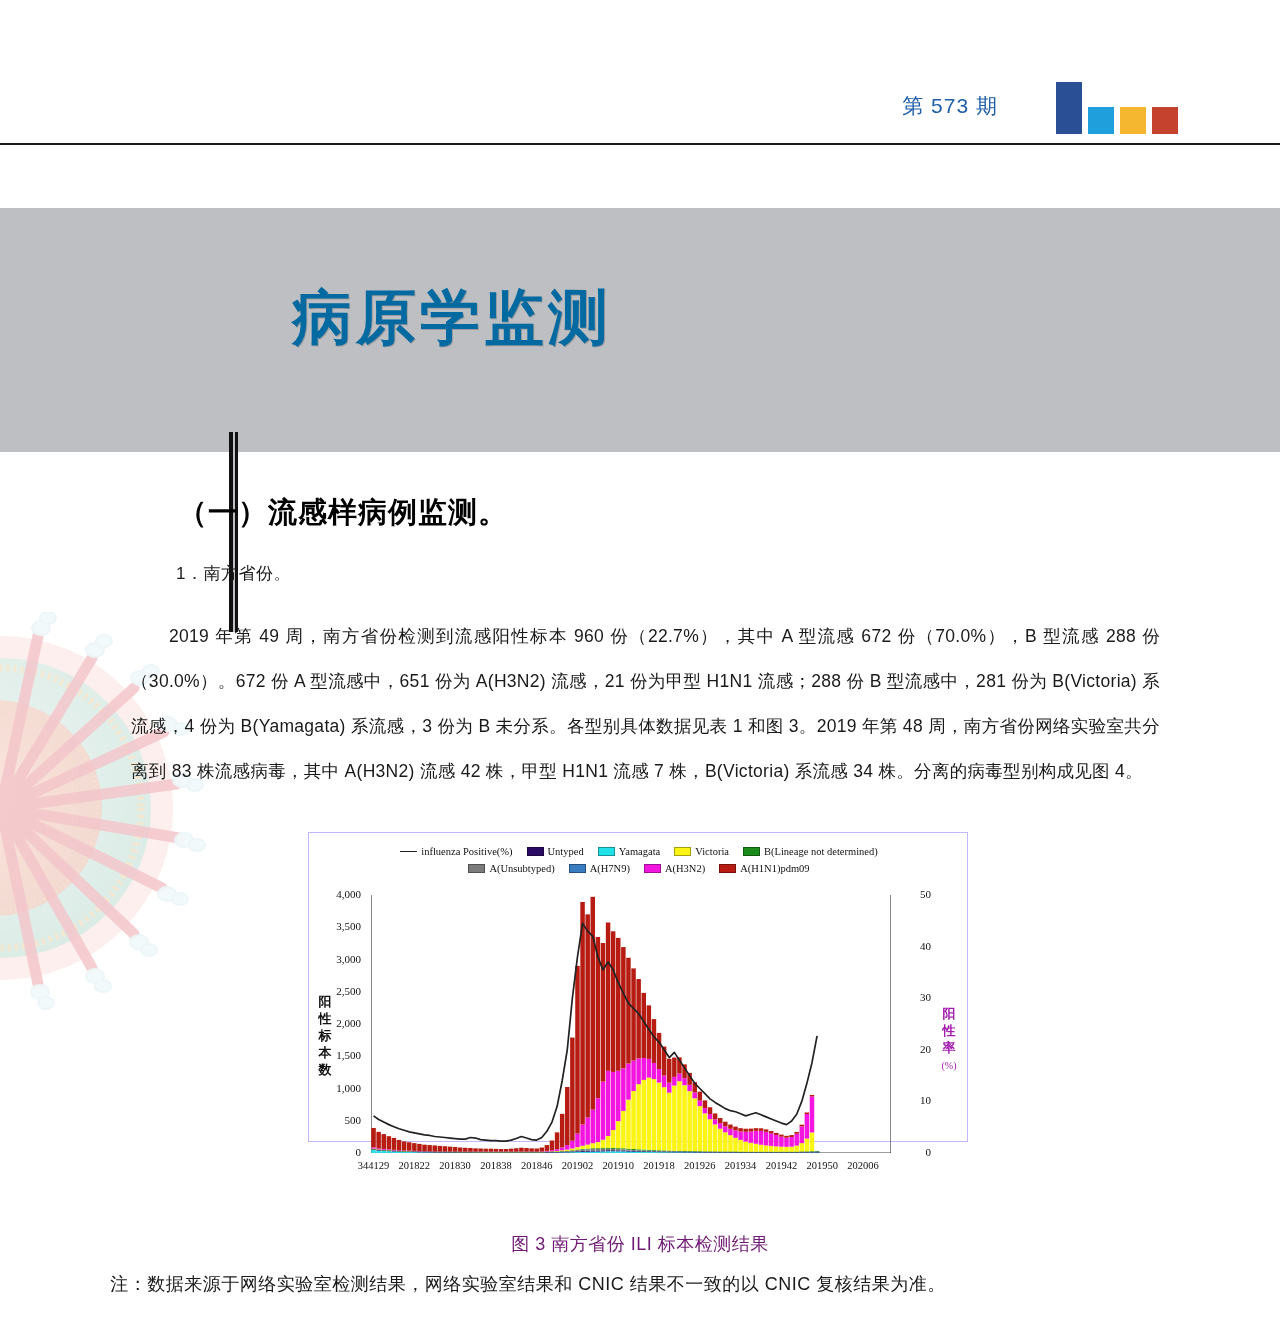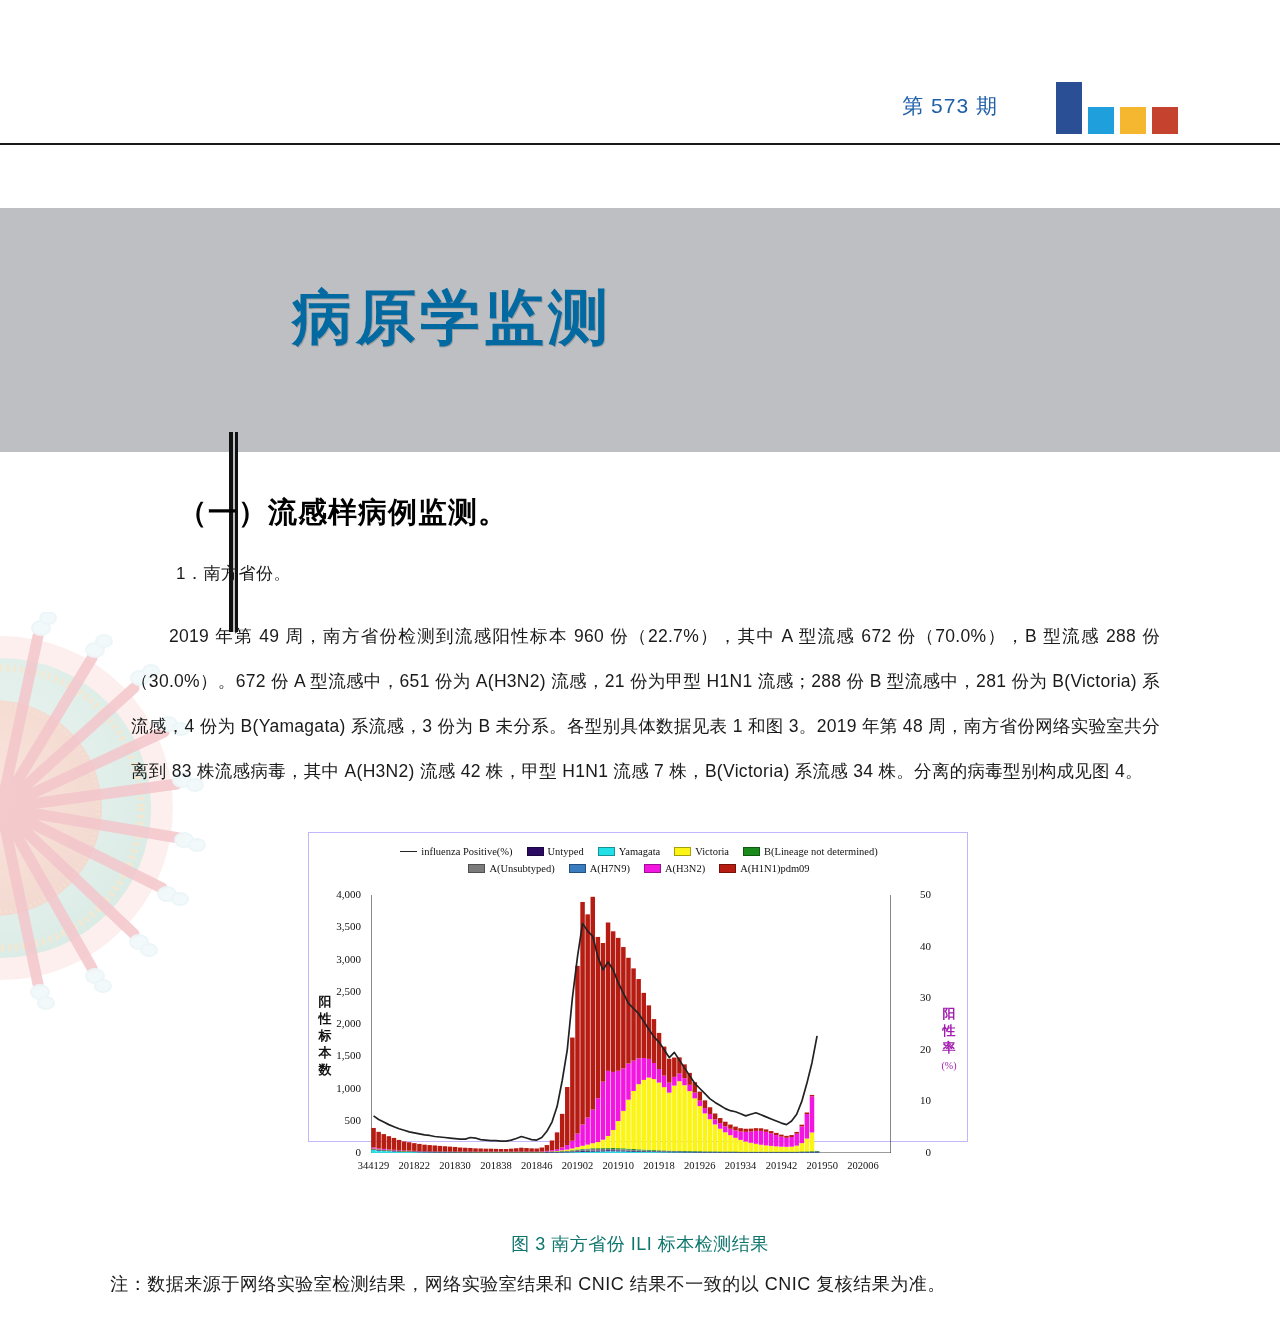--- a/index.html
+++ b/index.html
@@ -224,21 +224,21 @@
     width: 56px;
   }
 
   
   .figure-caption {
     position: absolute;
     left: 0; top: 1232px;
     width: 1280px;
     text-align: center;
     font-size: 18px;
-    color: #0f766e;
+    color: #701a75;
     letter-spacing: 0.5px;
   }
   .figure-note {
     position: absolute;
     left: 0; top: 1272px;
     width: 1056px;
     text-align: center;
     font-size: 18px;
     color: #1a1a1a;
     letter-spacing: 0.5px;

